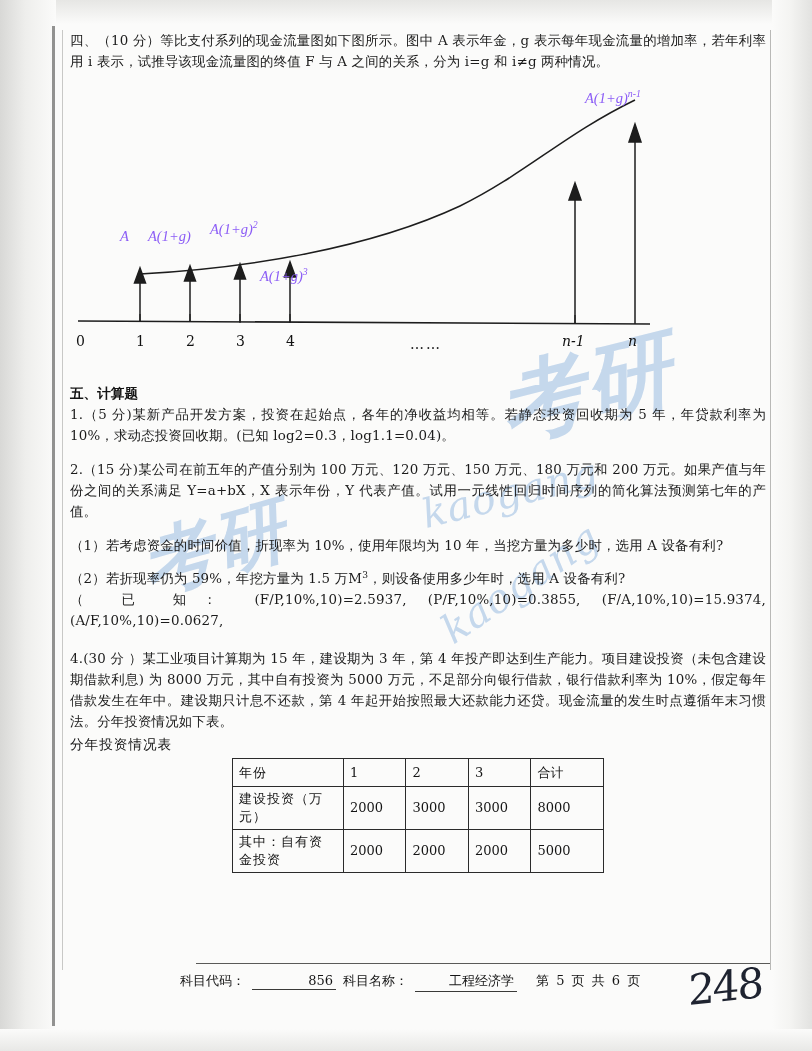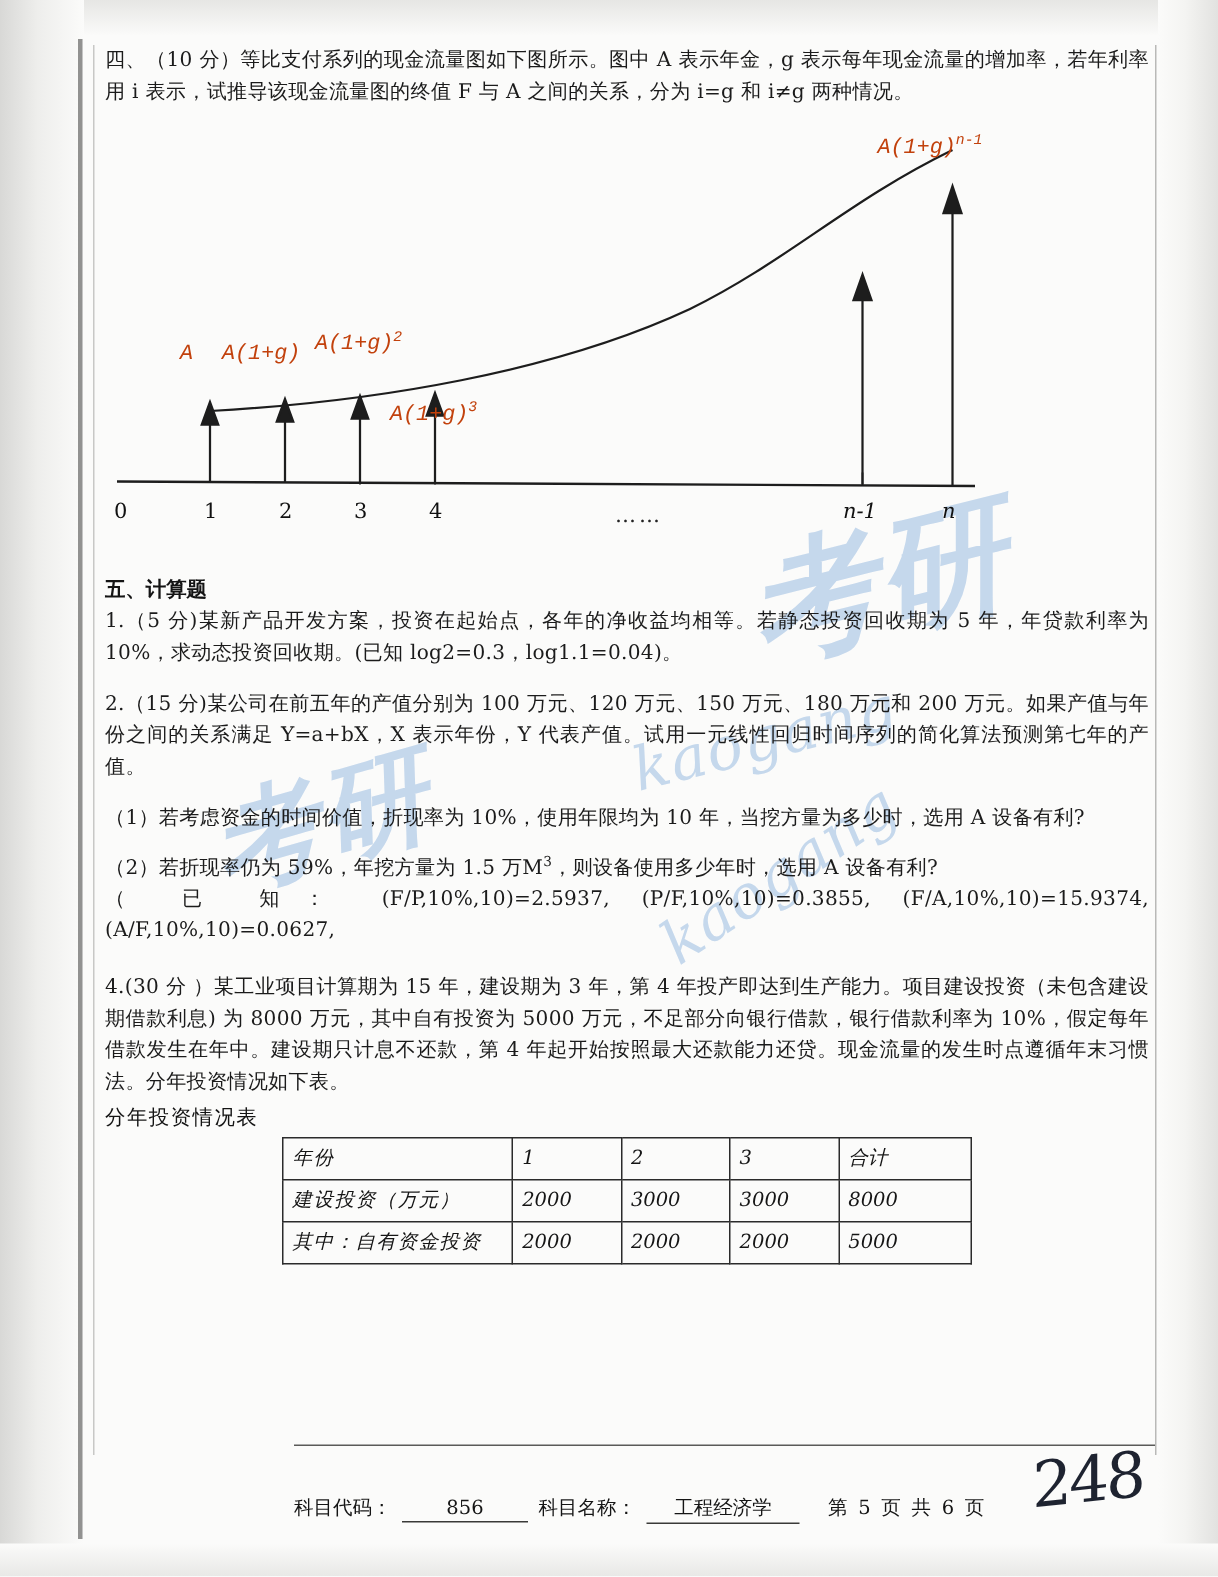--- a/index.html
+++ b/index.html
@@ -122,23 +122,23 @@
   
   .figure {
     position: relative;
     width: 700px;
     height: 305px;
     margin: 6px 0 0 0;
   }
   .figure svg { display: block; }
   .fig-label {
     position: absolute;
-    font-family: Liberation Mono, monospace;
+    font-family: Liberation Serif, serif;
     font-style: italic;
-    color: #c2410c;
+    color: #8b5cf6;
     white-space: nowrap;
   }
   .lbl-A      { left: 50px;  top: 150px; font-size: 14.5px; }
   .lbl-A1g    { left: 78px;  top: 150px; font-size: 14.5px; }
   .lbl-A1g2   { left: 140px; top: 141px; font-size: 14.5px; }
   .lbl-A1g3   { left: 190px; top: 188px; font-size: 14.5px; }
   .lbl-A1gn   { left: 515px; top: 10px;  font-size: 14.5px; }
   .axis-num {
     position: absolute;
     font-family: "DejaVu Serif", "Liberation Serif", serif;
@@ -158,23 +158,22 @@
   .table-title {
     font-family: "DejaVu Serif", "Liberation Serif", serif;
     font-size: 13.6px;
     color: #141414;
     margin: 4px 0 4px 0;
     letter-spacing: 1px;
   }
   table.inv {
     border-collapse: collapse;
     margin: 0 auto;
-    width: 460px;
+    width: 372px;
     background: transparent;
-    font-style: italic;
   }
   table.inv td {
     border: 1px solid #2b2b2b;
     font-family: "DejaVu Serif", "Liberation Serif", serif;
     font-size: 13px;
     color: #151515;
     padding: 3px 6px;
     height: 21px;
     line-height: 18px;
   }
@@ -184,37 +183,36 @@
 
   
   .footer-rule {
     position: absolute;
     left: 196px; top: 963px;
     width: 574px; height: 1px;
     background: #5a5a58;
   }
   .footer {
     position: absolute;
-    left: 196px;
+    left: 180px;
     top: 972px;
     width: 580px;
     font-family: "DejaVu Serif", "Liberation Serif", serif;
     font-size: 13px;
     color: #151515;
     display: flex;
     align-items: baseline;
     gap: 7px;
     white-space: nowrap;
   }
   .fld {
     display: inline-block;
     border-bottom: 1px solid #3a3a38;
-    text-align: center;
+    text-align: right;
     padding: 0 3px 1px 3px;
-    margin-top: 24px;
   }
   .fld.code { min-width: 78px; }
   .fld.name { min-width: 96px; }
   .pg { margin-left: 12px; letter-spacing: 1.5px; text-align: center; }
 
   .hand-note {
     position: absolute;
     left: 688px;
     top: 962px;
     font-family: "DejaVu Serif", "Liberation Serif", serif;

